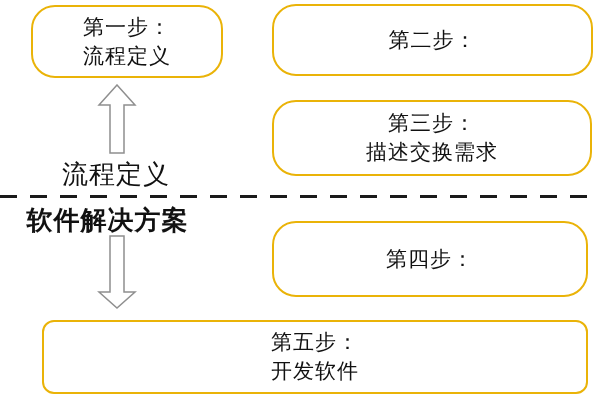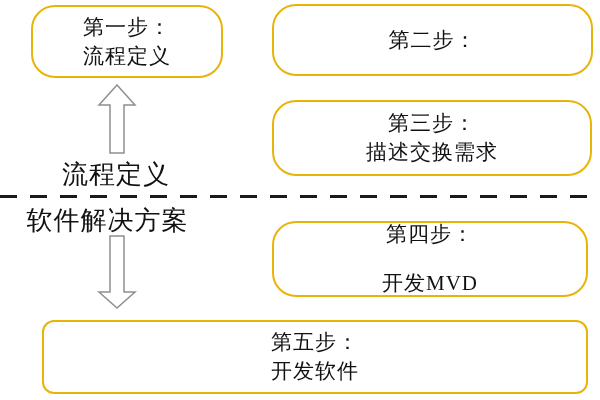--- a/index.html
+++ b/index.html
@@ -37,21 +37,21 @@
   #box4 { left: 272px; top: 221px; width: 316px; height: 76px; gap: 20px; }
   #box5 { left: 42px;  top: 320px; width: 546px; height: 74px; border-radius: 12px; }
   .side-label {
     position: absolute;
     font-size: 26px;
     letter-spacing: 1px;
     text-align: center;
     white-space: nowrap;
   }
   #label-upper { left: 36px; top: 157px; width: 160px; }
-  #label-lower { left: 20px; top: 203px; width: 175px; }
+  #label-lower { left: 20px; top: 203px; width: 175px; font-weight: bold; }
   .block-arrow {
     position: absolute;
     display: block;
   }
   #up-arrow   { left: 97px; top: 84px; }
   #down-arrow { left: 97px; top: 235px; }
   #divider {
     position: absolute;
     left: 0;
     top: 195px;
@@ -78,21 +78,20 @@
     <div>第二步：</div>
   </div>
 
   <div class="box" id="box3">
     <div>第三步：</div>
     <div>描述交换需求</div>
   </div>
 
   <div class="box" id="box4">
     <div>第四步：</div>
-    <div>开发MVD</div>
   </div>
 
   <div class="box" id="box5">
     <div>第五步：</div>
     <div>开发软件</div>
   </div>
 
   <svg class="block-arrow" id="up-arrow" width="40" height="70" viewBox="0 0 40 70">
     <polygon points="20,1 38,21 27,21 27,69 13,69 13,21 2,21" fill="#ffffff" stroke="#8f8f8f" stroke-width="1.5" stroke-linejoin="miter"></polygon>
   </svg>

